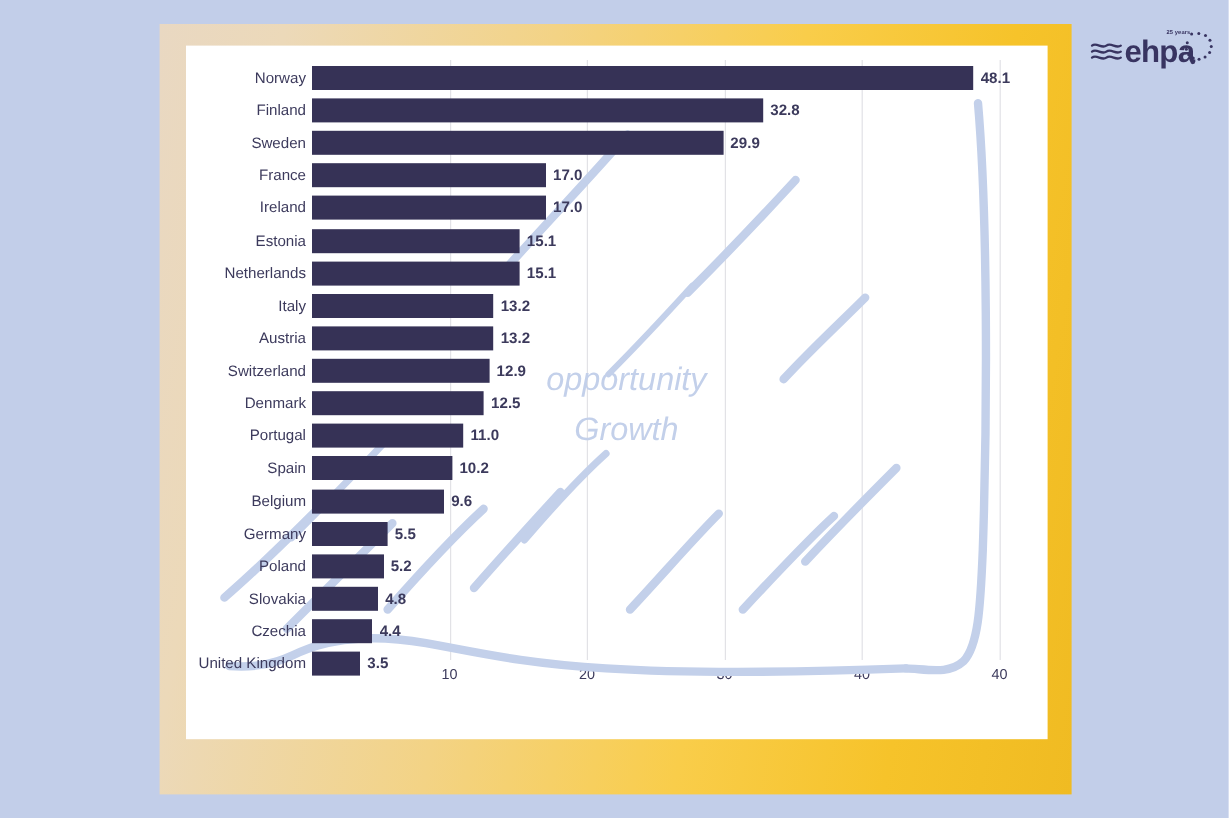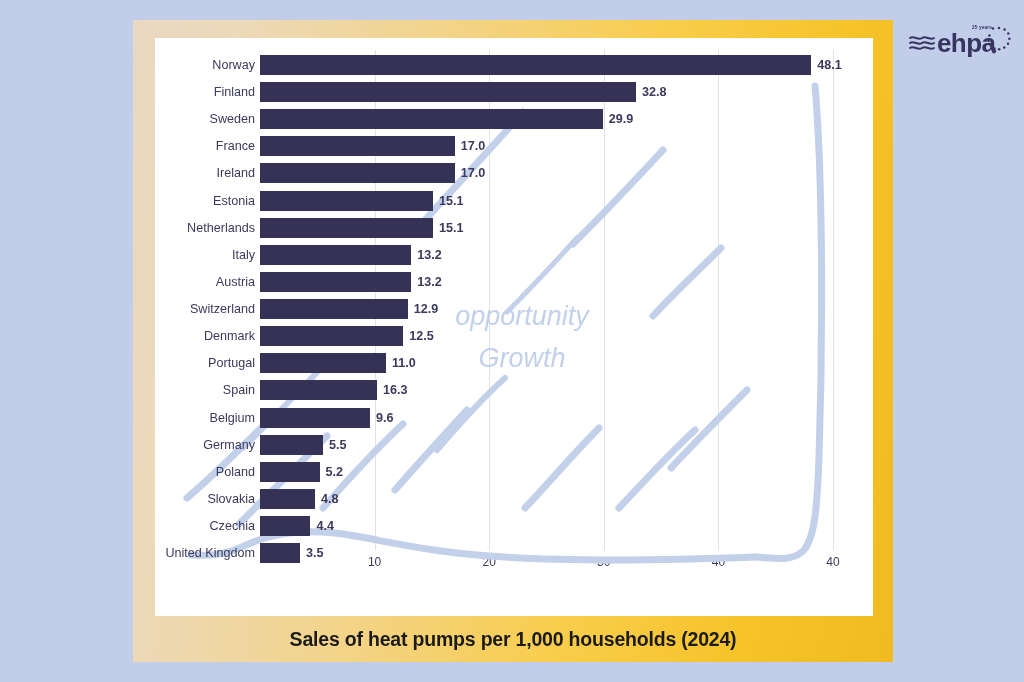--- a/index.html
+++ b/index.html
@@ -269,21 +269,21 @@
               <div class="bar-value" style="left: 254.25px;">12.5</div>
             </div>
             <div class="row" style="top: 314.32px;">
               <div class="cat-label">Portugal</div>
               <div class="bar" title="Portugal: 11.0" style="width: 126.06px; background: rgb(54, 50, 86);"></div>
               <div class="bar-value" style="left: 237.06px;">11.0</div>
             </div>
             <div class="row" style="top: 341.44px;">
               <div class="cat-label">Spain</div>
               <div class="bar" title="Spain: 10.2" style="width: 116.892px; background: rgb(54, 50, 86);"></div>
-              <div class="bar-value" style="left: 227.892px;">16.3</div>
+              <div class="bar-value" style="left: 227.892px;">10.2</div>
             </div>
             <div class="row" style="top: 368.56px;">
               <div class="cat-label">Belgium</div>
               <div class="bar" title="Belgium: 9.6" style="width: 110.016px; background: rgb(54, 50, 86);"></div>
               <div class="bar-value" style="left: 221.016px;">9.6</div>
             </div>
             <div class="row" style="top: 395.68px;">
               <div class="cat-label">Germany</div>
               <div class="bar" title="Germany: 5.5" style="width: 63.03px; background: rgb(54, 50, 86);"></div>
               <div class="bar-value" style="left: 174.03px;">5.5</div>
@@ -306,21 +306,20 @@
             <div class="row" style="top: 504.16px;">
               <div class="cat-label">United Kingdom</div>
               <div class="bar" title="United Kingdom: 3.5" style="width: 40.11px; background: rgb(54, 50, 86);"></div>
               <div class="bar-value" style="left: 151.11px;">3.5</div>
             </div>
           </div>
 
       </div>
     </div>
 
-    <div id="chart-title">Sales of heat pumps per 1,000 households (2024)</div>
   </div>
 
   <svg id="logo" viewBox="0 0 104 36">
     <g stroke="#383461" stroke-width="1.9" fill="none" stroke-linecap="round">
       <path d="M2 14 C 6 11, 10 17, 14 14 C 18 11, 22 17, 26 14"></path>
       <path d="M2 19 C 6 16, 10 22, 14 19 C 18 16, 22 22, 26 19"></path>
       <path d="M2 24 C 6 21, 10 27, 14 24 C 18 21, 22 27, 26 24"></path>
     </g>
     <text x="29" y="28" font-family="Liberation Sans, sans-serif" font-size="26" font-weight="bold" fill="#383461" letter-spacing="-0.6">ehpa</text>
     <circle cx="86" cy="27.5" r="2" fill="#383461"></circle>

